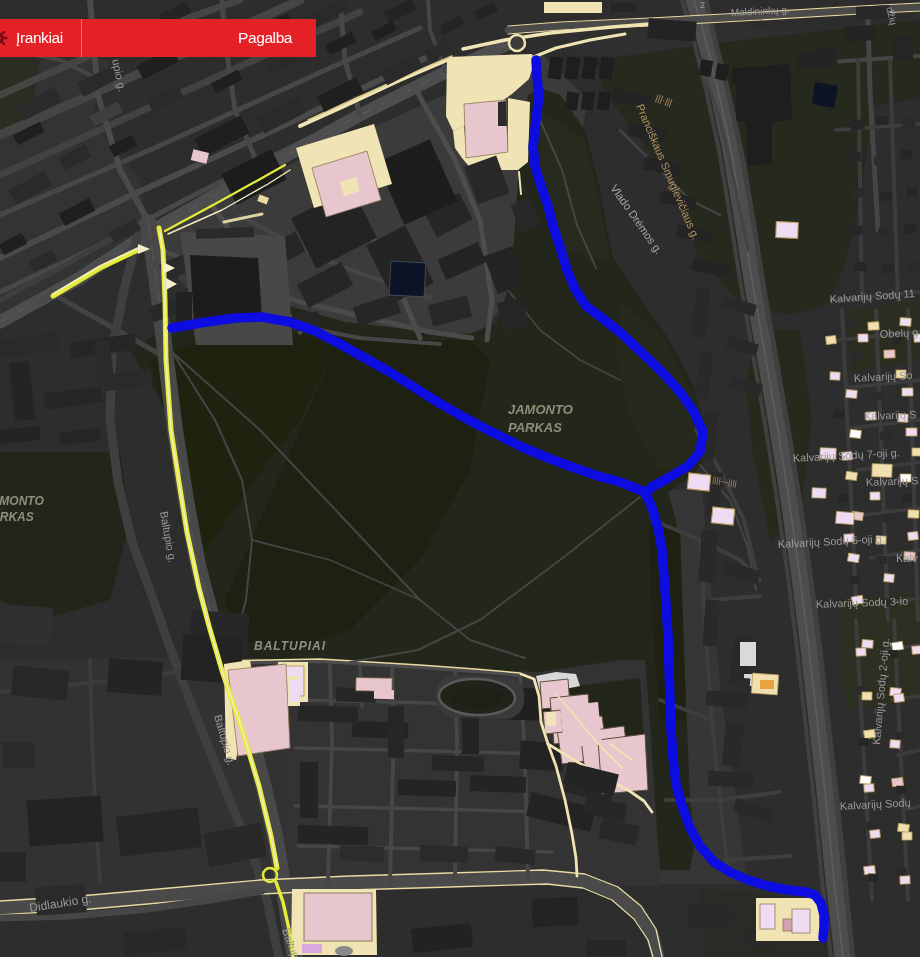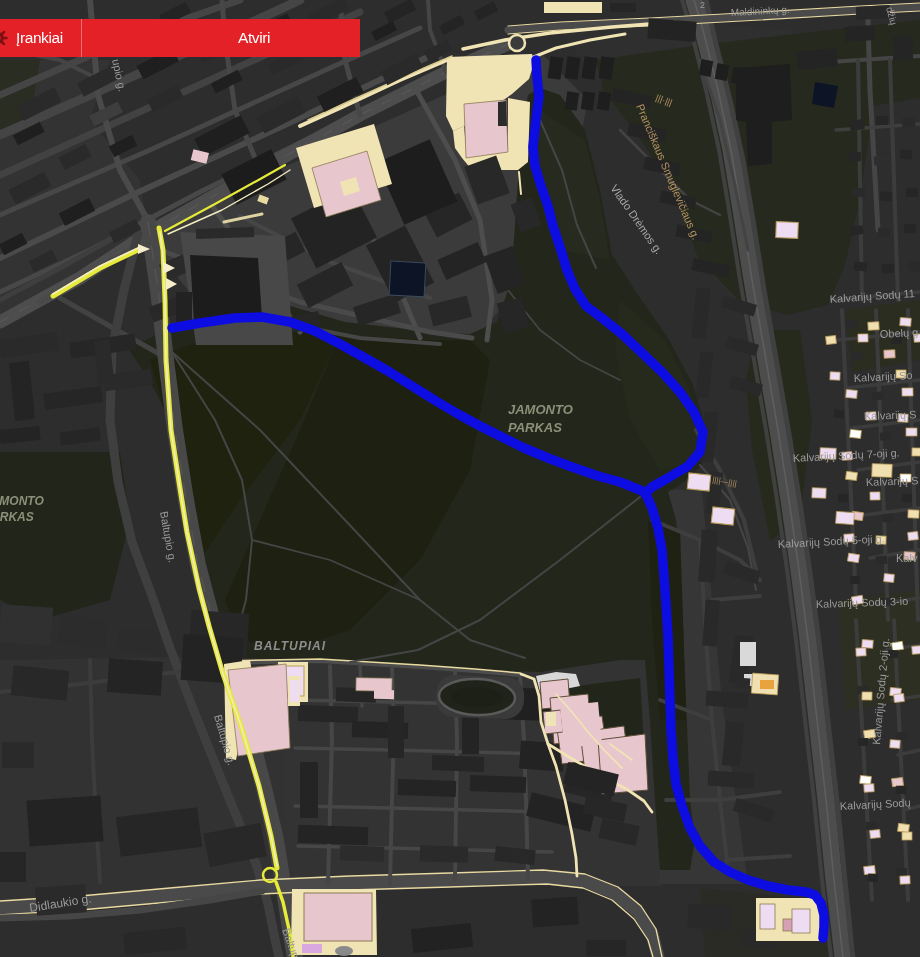--- a/index.html
+++ b/index.html
@@ -1,17 +1,17 @@
 <!DOCTYPE html>
 <html><head>
 <meta charset="utf-8">
 <style>
 html,body{margin:0;padding:0;background:#2d2d2d;width:920px;height:957px;overflow:hidden;}
 #wrap{position:relative;width:920px;height:957px;font-family:"Liberation Sans",sans-serif;}
-#bar{position:absolute;left:0;top:19px;width:316px;height:38px;background:#e42127;z-index:5;padding-left:44px;}
+#bar{position:absolute;left:0;top:19px;width:316px;height:38px;background:#e42127;z-index:5;}
 #bar .it{position:absolute;top:0;height:38px;line-height:38px;color:#fff;font-size:15.5px;letter-spacing:-0.4px;}
 #bar .sep{position:absolute;left:81px;top:0;width:1px;height:38px;background:rgba(255,255,255,0.35);}
 #gearsvg{position:absolute;left:-12px;top:28px;z-index:6;}
 </style>
 </head>
 <body>
 <div id="wrap">
 <svg xmlns="http://www.w3.org/2000/svg" width="920" height="957" viewBox="0 0 920 957" font-family="Liberation Sans, sans-serif">
 <rect x="0.0" y="0.0" width="920.0" height="957.0" fill="#2d2d2d"></rect>
 <polygon points="140,232 540,52 588,100 560,238 470,345 290,345 198,302" fill="#3b3b3b"></polygon>
@@ -446,21 +446,21 @@
 <text x="778" y="548" font-size="11" fill="#9a9a9a" font-weight="normal" font-style="normal" transform="rotate(-3 778 548)">Kalvarijų Sodų 5-oji g.</text>
 <text x="896" y="562" font-size="11" fill="#9a9a9a" font-weight="normal" font-style="normal">Kalv</text>
 <text x="816" y="608" font-size="11" fill="#9a9a9a" font-weight="normal" font-style="normal" transform="rotate(-2 816 608)">Kalvarijų Sodų 3-io</text>
 <text x="880" y="745" font-size="11" fill="#9a9a9a" font-weight="normal" font-style="normal" transform="rotate(-85 880 745)">Kalvarijų Sodų 2-oji g.</text>
 <text x="840" y="810" font-size="11" fill="#9a9a9a" font-weight="normal" font-style="normal" transform="rotate(-3 840 810)">Kalvarijų Sodų</text>
 </svg>
 
 <div id="bar">
 <span class="it" style="left:16px">Įrankiai</span>
 <span class="sep"></span>
-<span class="it" style="left:238px">Atviri</span>
+<span class="it" style="left:238px">Pagalba</span>
 </div>
 
 <svg id="gearsvg" width="20" height="20" viewBox="0 0 22 22">
       <g fill="#7c1014">
         <circle cx="11" cy="11" r="6.5"></circle>
         <g>
           <rect x="9.6" y="0.5" width="2.8" height="21" rx="1"></rect>
           <rect x="9.6" y="0.5" width="2.8" height="21" rx="1" transform="rotate(45 11 11)"></rect>
           <rect x="9.6" y="0.5" width="2.8" height="21" rx="1" transform="rotate(90 11 11)"></rect>
           <rect x="9.6" y="0.5" width="2.8" height="21" rx="1" transform="rotate(135 11 11)"></rect>

